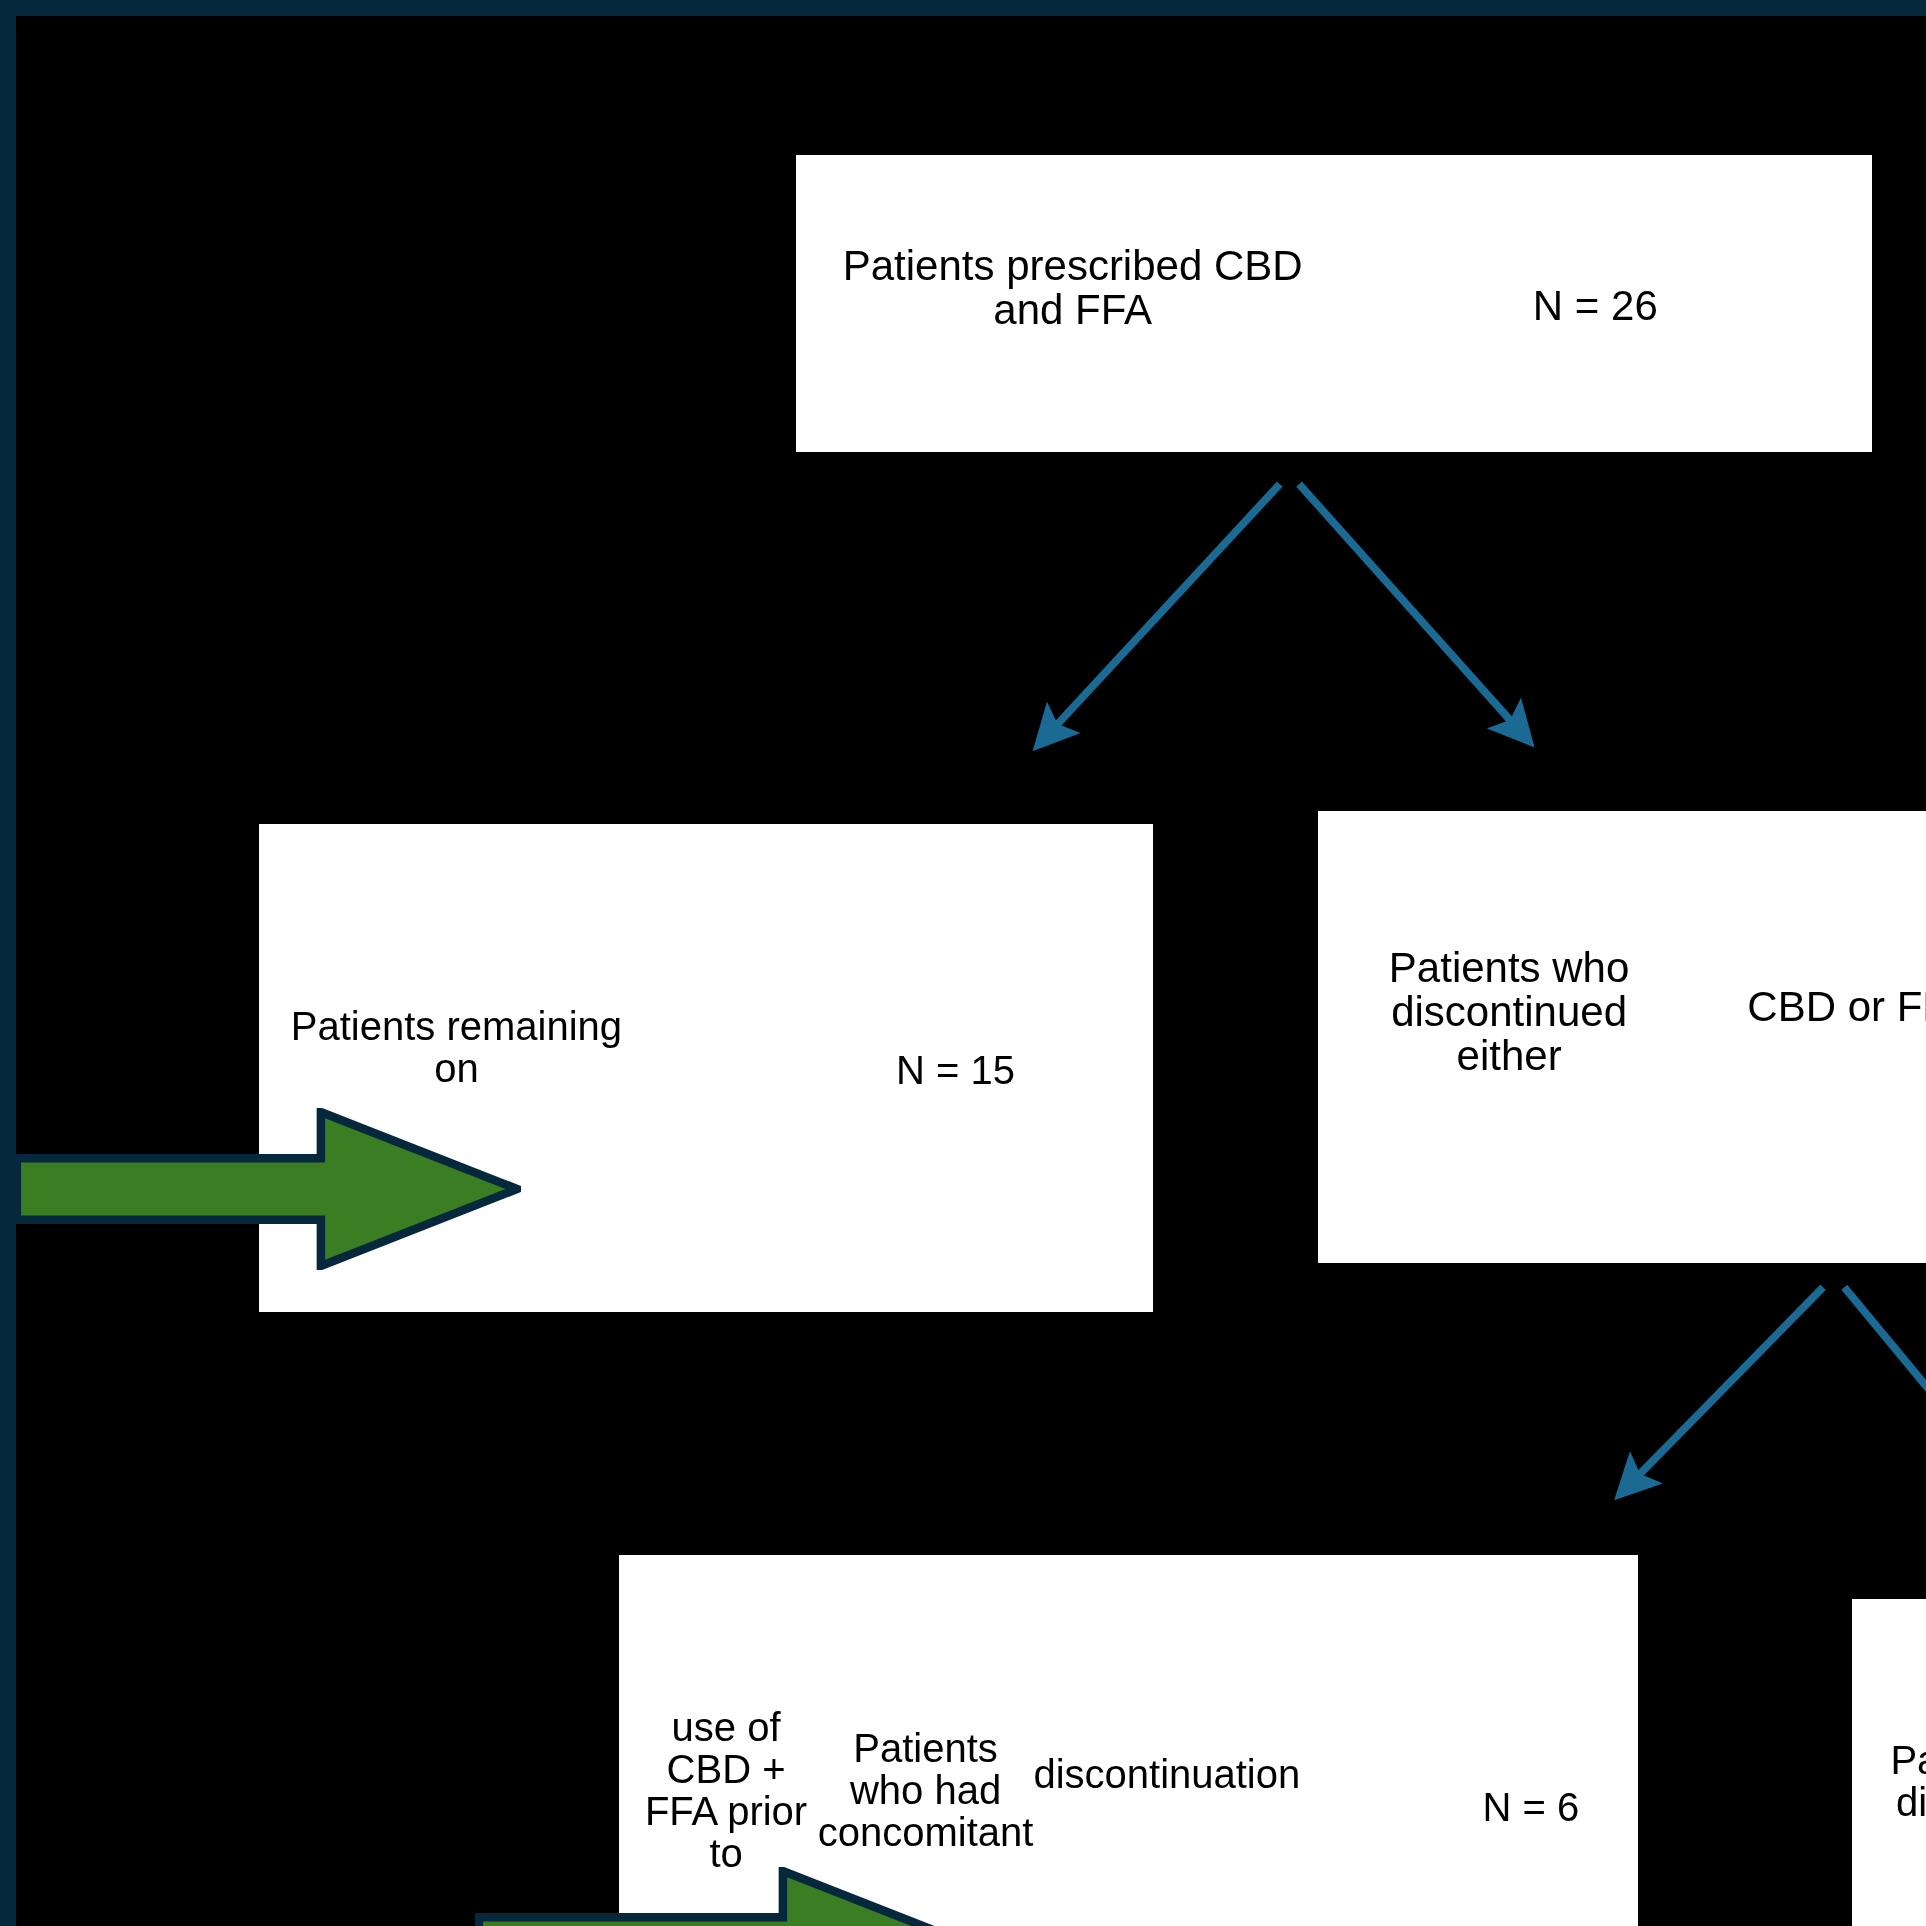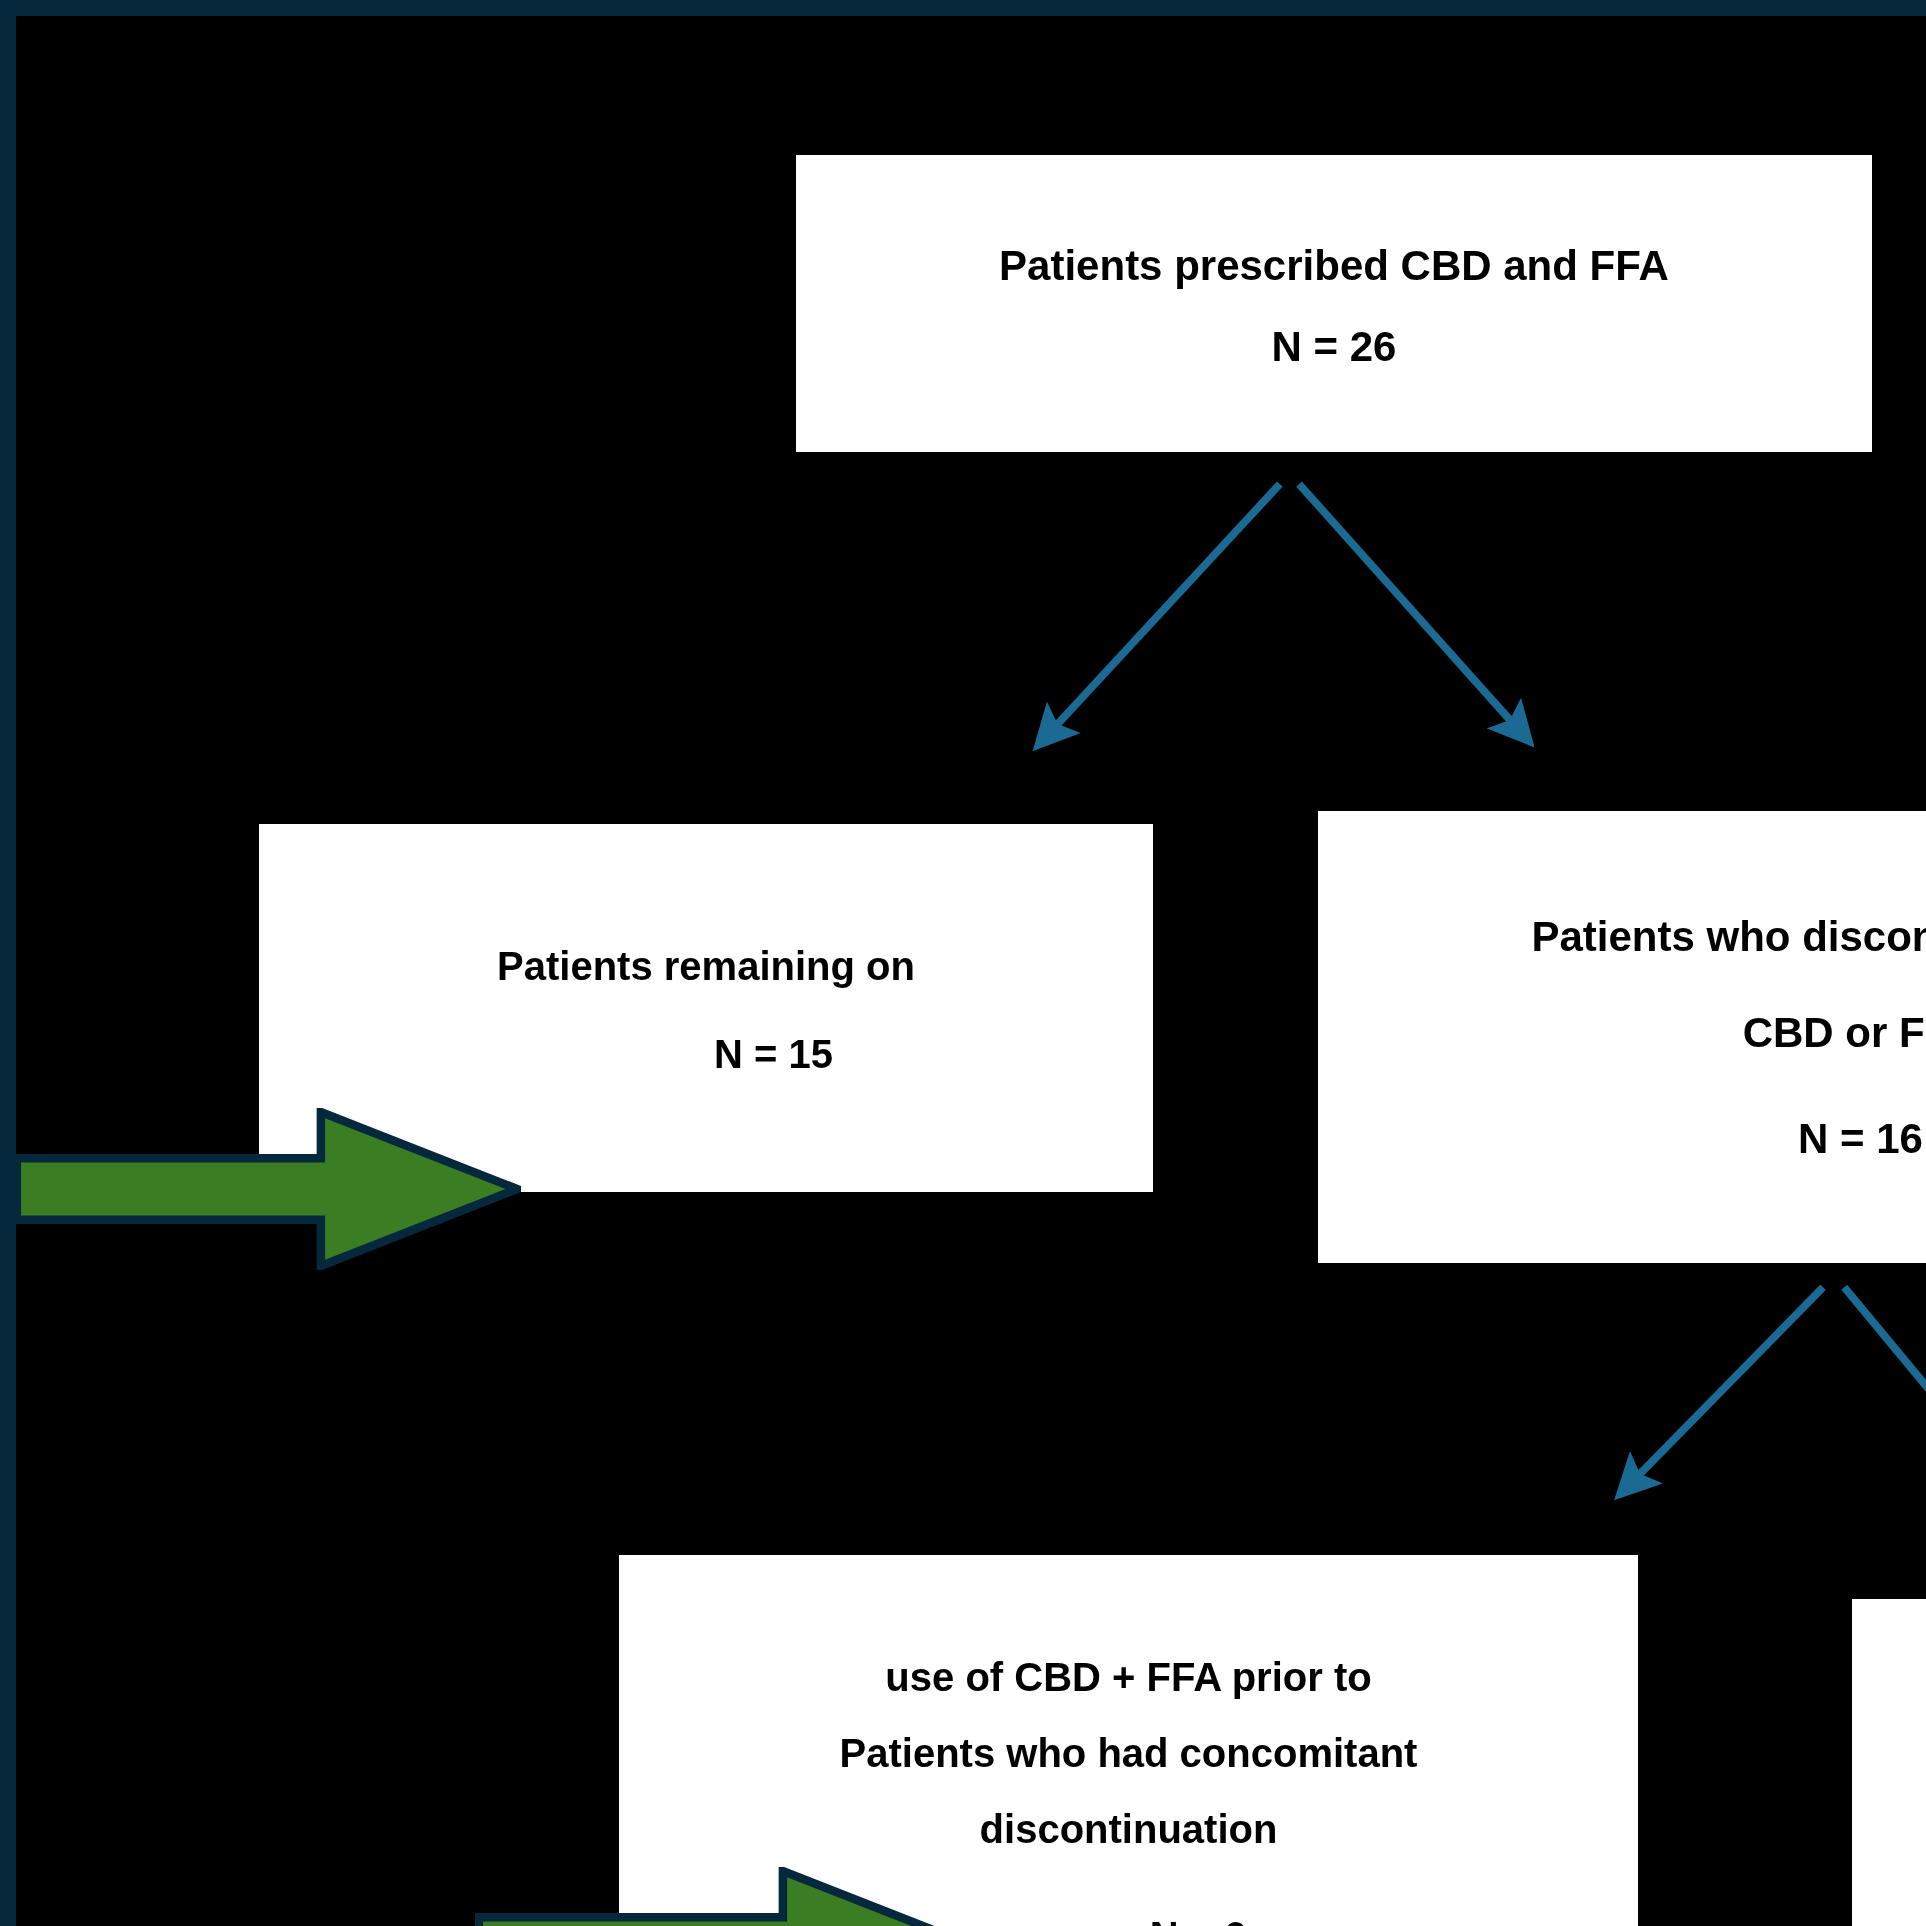--- a/index.html
+++ b/index.html
@@ -15,44 +15,44 @@
   #canvas{
     position:relative;
     width:100%;height:100%;
     background:#000000;
   }
   .node{
     position:absolute;
     background:#FFFFFF;
     box-sizing:border-box;
     display:flex;
-    flex-direction:column;
+    flex-direction:row;
     align-items:center;
     justify-content:center;
     color:#000000;
-    font-weight:bold;
+    font-weight:normal;
     text-align:center;
     line-height:1.05;
     z-index:3;
   }
   .node .line{
     display:block;
     width:100%;
   }
   
   #node-top{
     left:780px; top:139px; width:1076px; height:297px;
     font-size:42px;
     padding:24px 15.4px 18.5px 15.4px;
   }
   #node-top .line{margin-bottom:0;}
   #node-top .l1{margin-bottom:37px;}
 
   #node-remaining{
-    left:243px; top:808px; width:894px; height:368px;
+    left:243px; top:808px; width:894px; height:488px;
     font-size:40px;
     padding:28px 15.4px 25px 15.4px;
   }
   #node-remaining .l1{margin-bottom:46px;}
   #node-remaining .l2{margin-bottom:56px;}
   #node-remaining .l3{padding-left:135px;}
 
   #node-disc{
     left:1302px; top:795px; width:1085px; height:452px;
     font-size:42px;

